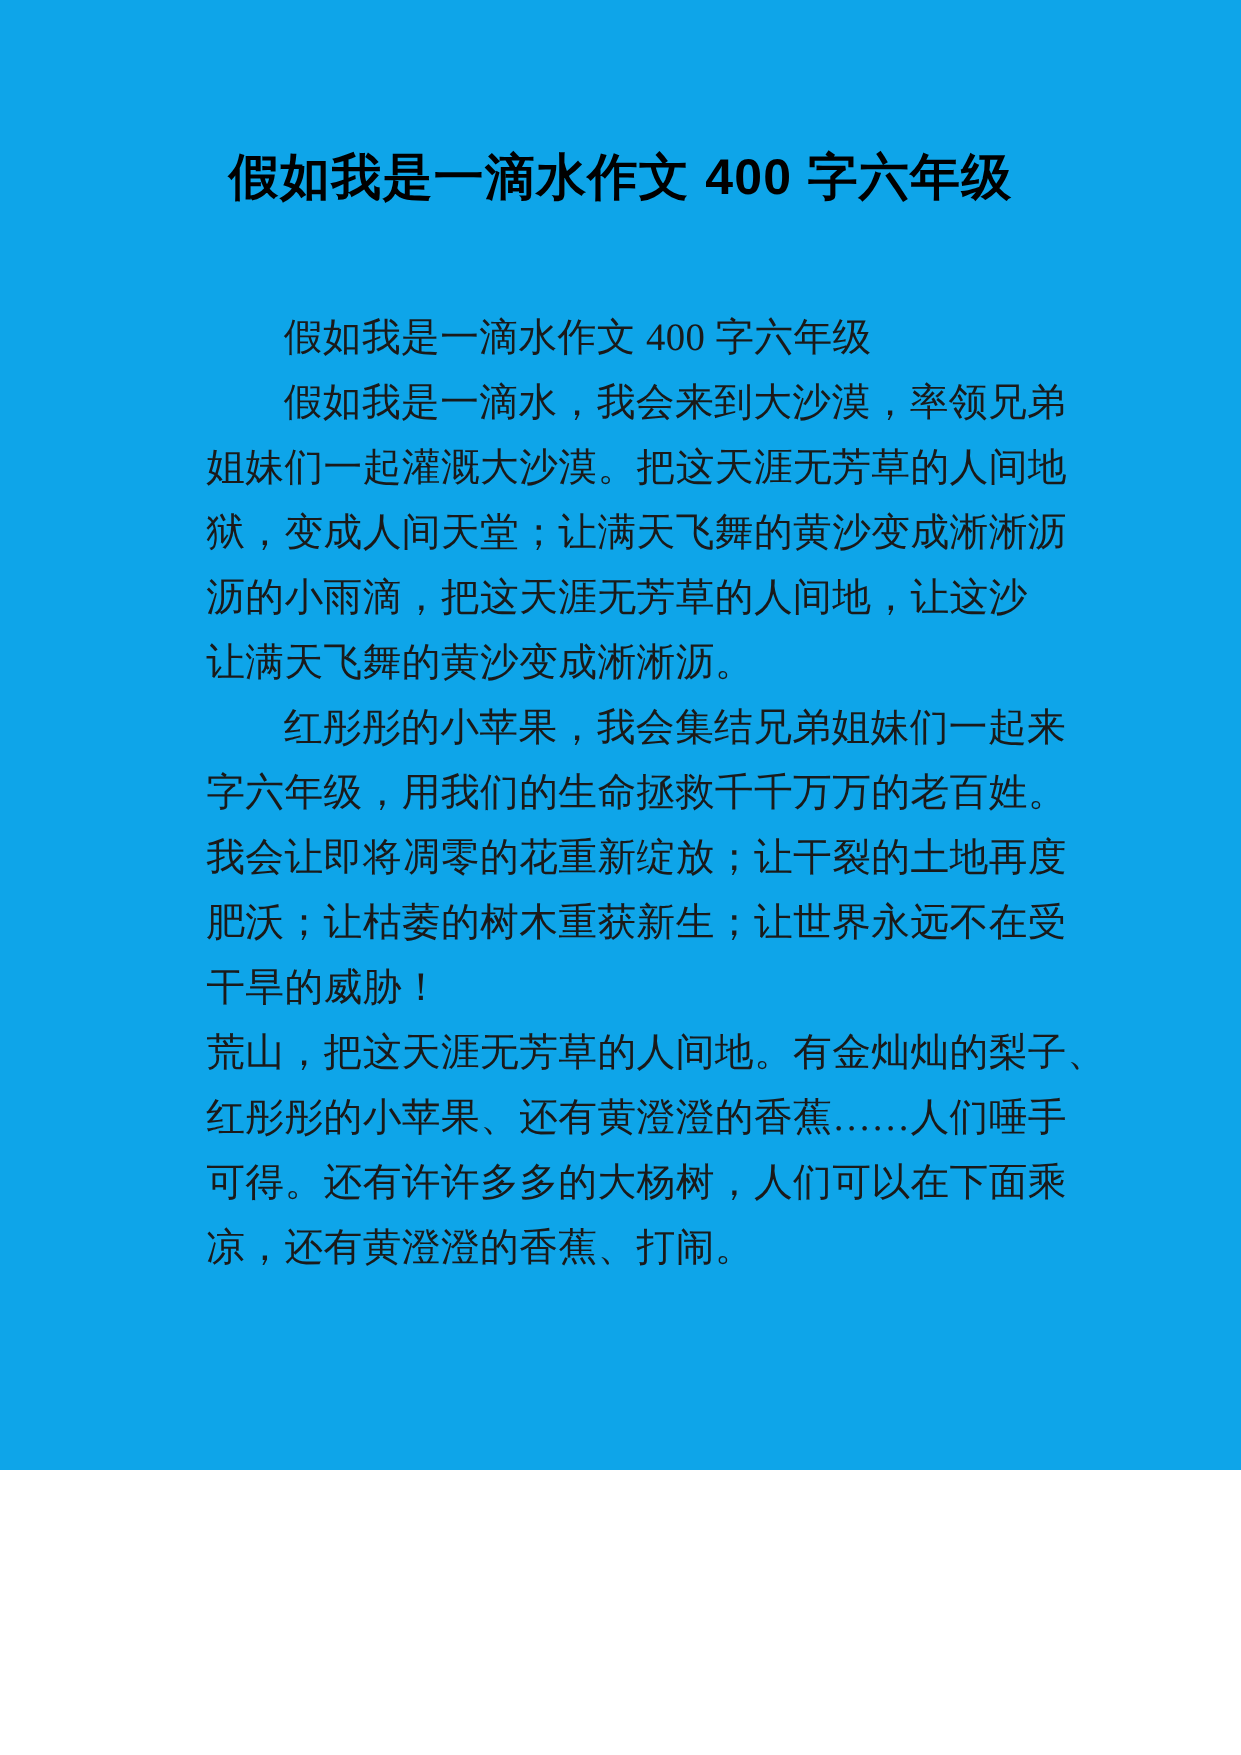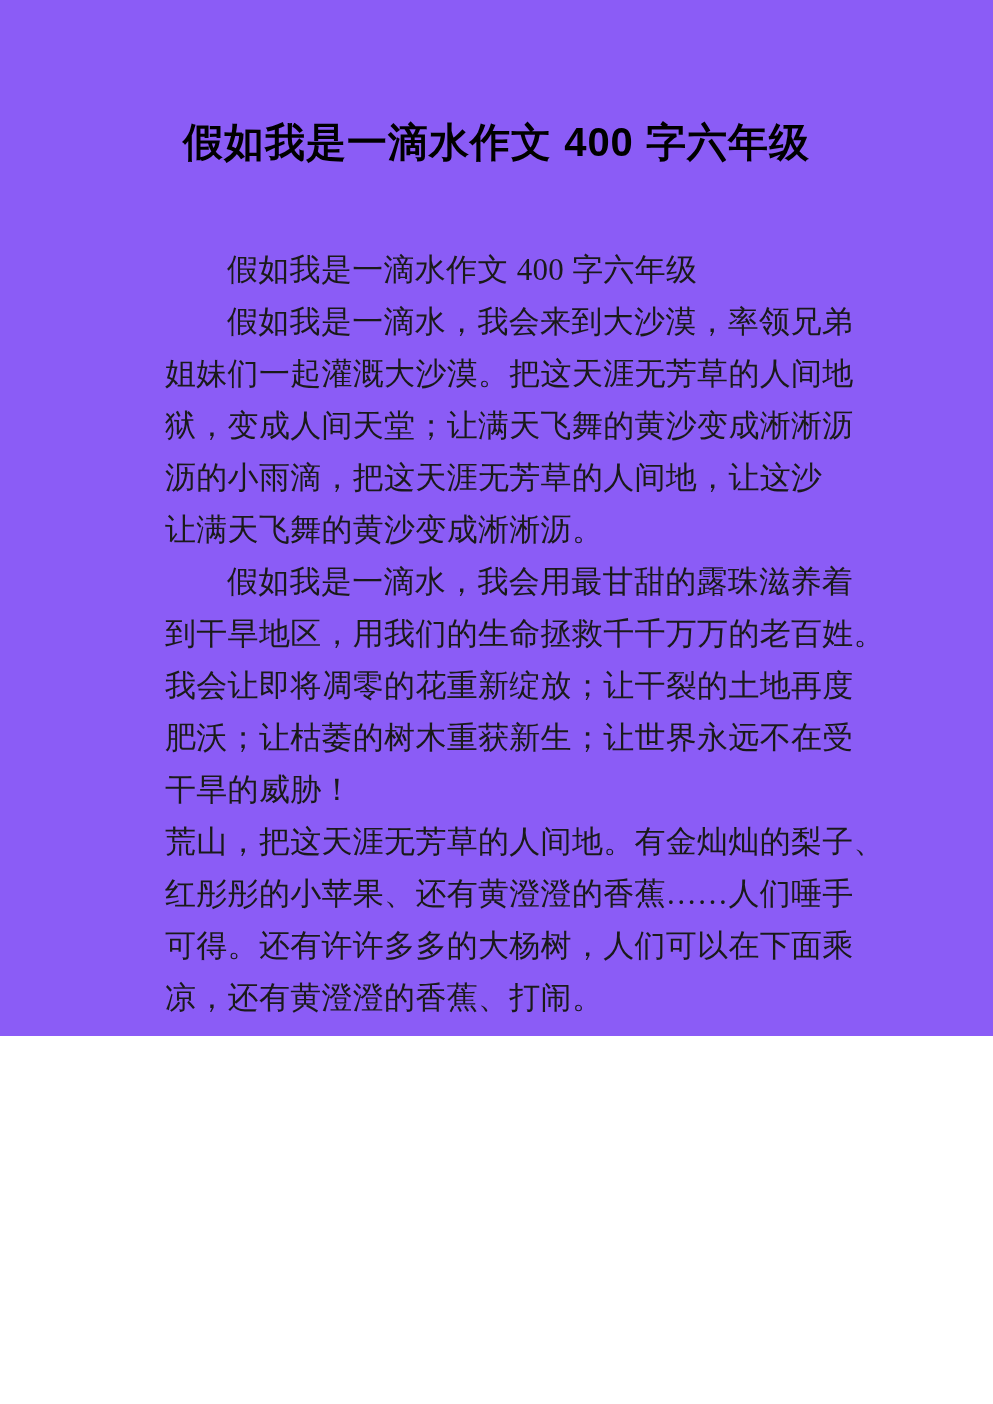--- a/index.html
+++ b/index.html
@@ -4,22 +4,22 @@
 <title>假如我是一滴水作文400字六年级</title>
 <style>
   html, body {
     margin: 0;
     padding: 0;
     background: #ffffff;
   }
   .page {
     position: relative;
     width: 993px;
-    height: 1036px;
-    background: #8b5cf6;
+    height: 1176px;
+    background: #0ea5e9;
     overflow: hidden;
   }
   .doc-title {
     position: absolute;
     top: 118px;
     left: 0;
     width: 100%;
     margin: 0;
     text-align: center;
     font-family: "Liberation Sans", sans-serif;
@@ -67,22 +67,22 @@
 
     <div class="para">
       <div class="line indent">假如我是一滴水，我会来到大沙漠，率领兄弟</div>
       <div class="line">姐妹们一起灌溉大沙漠。把这天涯无芳草的人间地</div>
       <div class="line">狱，变成人间天堂；让满天飞舞的黄沙变成淅淅沥</div>
       <div class="line">沥的小雨滴，把这天涯无芳草的人间地，让这沙</div>
       <div class="line">让满天飞舞的黄沙变成淅淅沥。</div>
     </div>
 
     <div class="para">
-      <div class="line indent">假如我是一滴水，我会用最甘甜的露珠滋养着</div>
-      <div class="line">到干旱地区，用我们的生命拯救千千万万的老百姓。</div>
+      <div class="line indent">红彤彤的小苹果，我会集结兄弟姐妹们一起来</div>
+      <div class="line">字六年级，用我们的生命拯救千千万万的老百姓。</div>
       <div class="line">我会让即将凋零的花重新绽放；让干裂的土地再度</div>
       <div class="line">肥沃；让枯萎的树木重获新生；让世界永远不在受</div>
       <div class="line">干旱的威胁！</div>
     </div>
 
     <div class="para">
       <div class="line">荒山，把这天涯无芳草的人间地。有金灿灿的梨子、</div>
       <div class="line">红彤彤的小苹果、还有黄澄澄的香蕉……人们唾手</div>
       <div class="line">可得。还有许许多多的大杨树，人们可以在下面乘</div>
       <div class="line">凉，还有黄澄澄的香蕉、打闹。</div>

